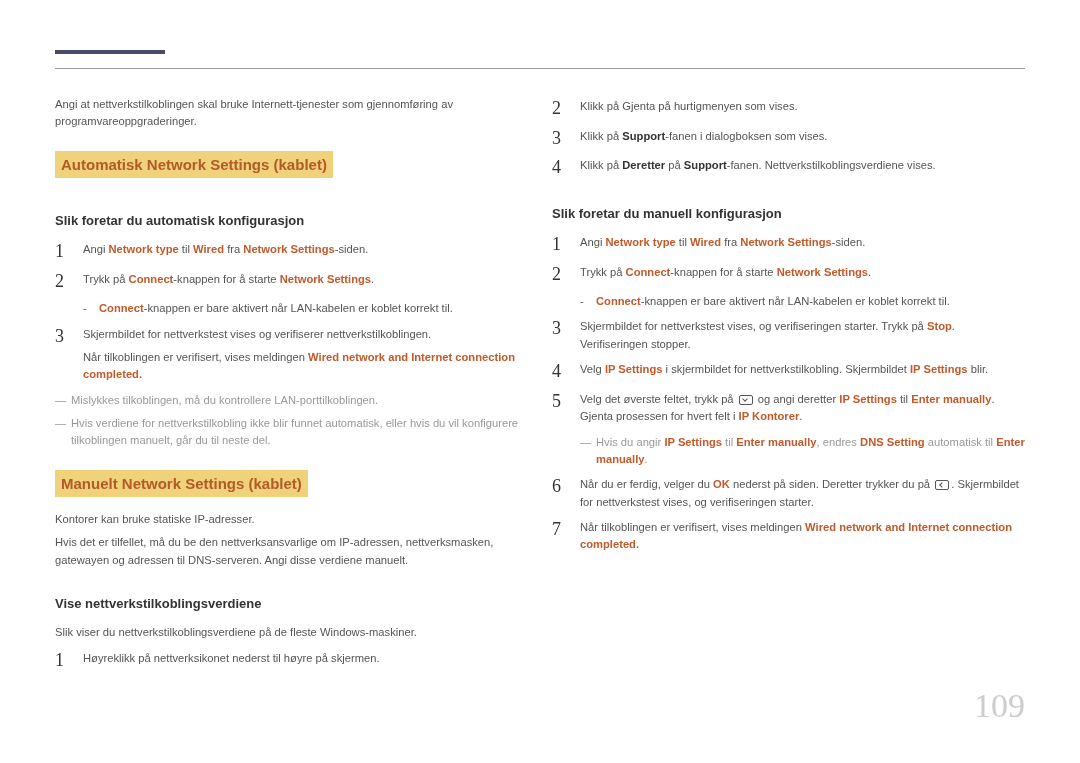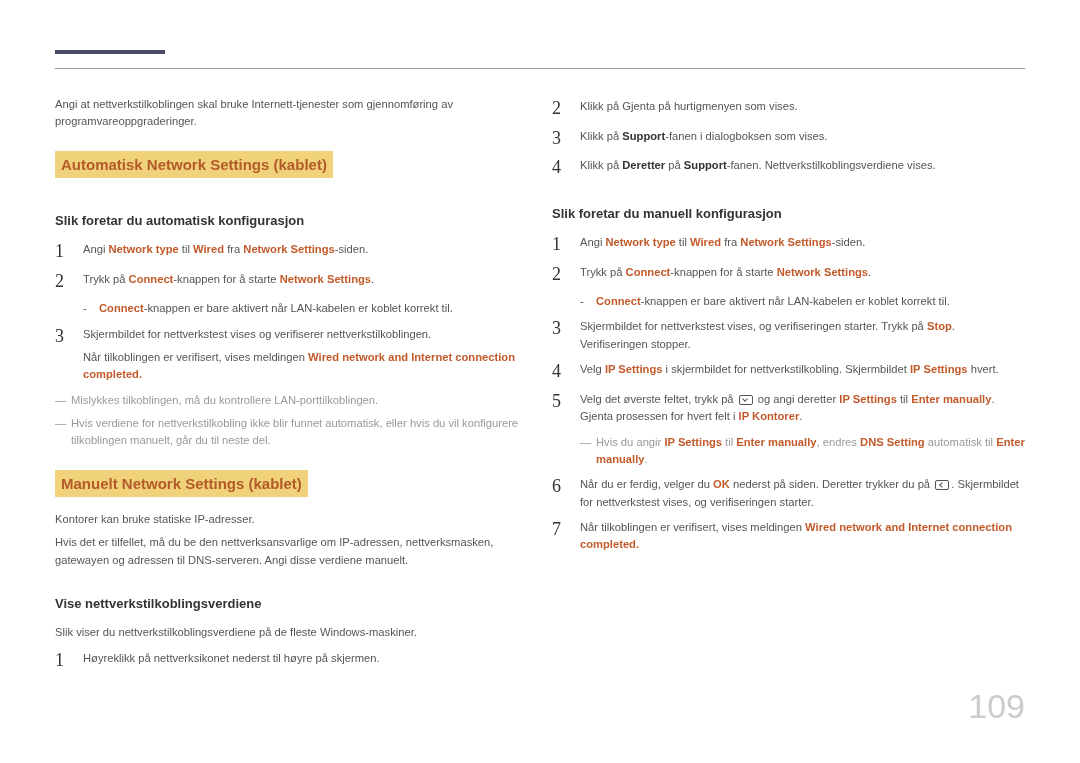--- a/index.html
+++ b/index.html
@@ -86,21 +86,21 @@
     border: solid #555;
     border-width: 0 1.2px 1.2px 0;
     width: 3px; height: 3px;
   }
   .icon-enter::after { left: 3px; top: 1.5px; transform: rotate(45deg); }
   .icon-return::after { left: 4px; top: 2px; transform: rotate(135deg); border-width: 0 1.2px 1.2px 0; }
   .page-num {
     position: absolute;
     bottom: 30px;
     right: 55px;
-    font-family: Liberation Sans, sans-serif;
+    font-family: Liberation Serif, serif;
     font-size: 34px;
     color: #ccc;
     font-weight: 300;
   }
 </style>
 </head>
 <body>
 
 <div class="top-left-bar"></div>
 <div class="top-rule"></div>
@@ -208,21 +208,21 @@
     <div class="step">
       <div class="step-num">3</div>
       <div class="step-body">
         <span>Skjermbildet for nettverkstest vises, og verifiseringen starter. Trykk på </span><span class="b-orange">Stop</span><span>. Verifiseringen stopper.</span>
       </div>
     </div>
 
     <div class="step">
       <div class="step-num">4</div>
       <div class="step-body">
-        <span>Velg </span><span class="b-orange">IP Settings</span><span> i skjermbildet for nettverkstilkobling. Skjermbildet </span><span class="b-orange">IP Settings</span><span> hvert.</span>
+        <span>Velg </span><span class="b-orange">IP Settings</span><span> i skjermbildet for nettverkstilkobling. Skjermbildet </span><span class="b-orange">IP Settings</span><span> blir.</span>
       </div>
     </div>
 
     <div class="step">
       <div class="step-num">5</div>
       <div class="step-body">
         <span>Velg det øverste feltet, trykk på </span><span class="icon-box icon-enter"></span><span> og angi deretter </span><span class="b-orange">IP Settings</span><span> til </span><span class="b-orange">Enter manually</span><span>. Gjenta prosessen for hvert felt i </span><span class="b-orange">IP Kontorer</span><span>.</span>
       </div>
     </div>
 

